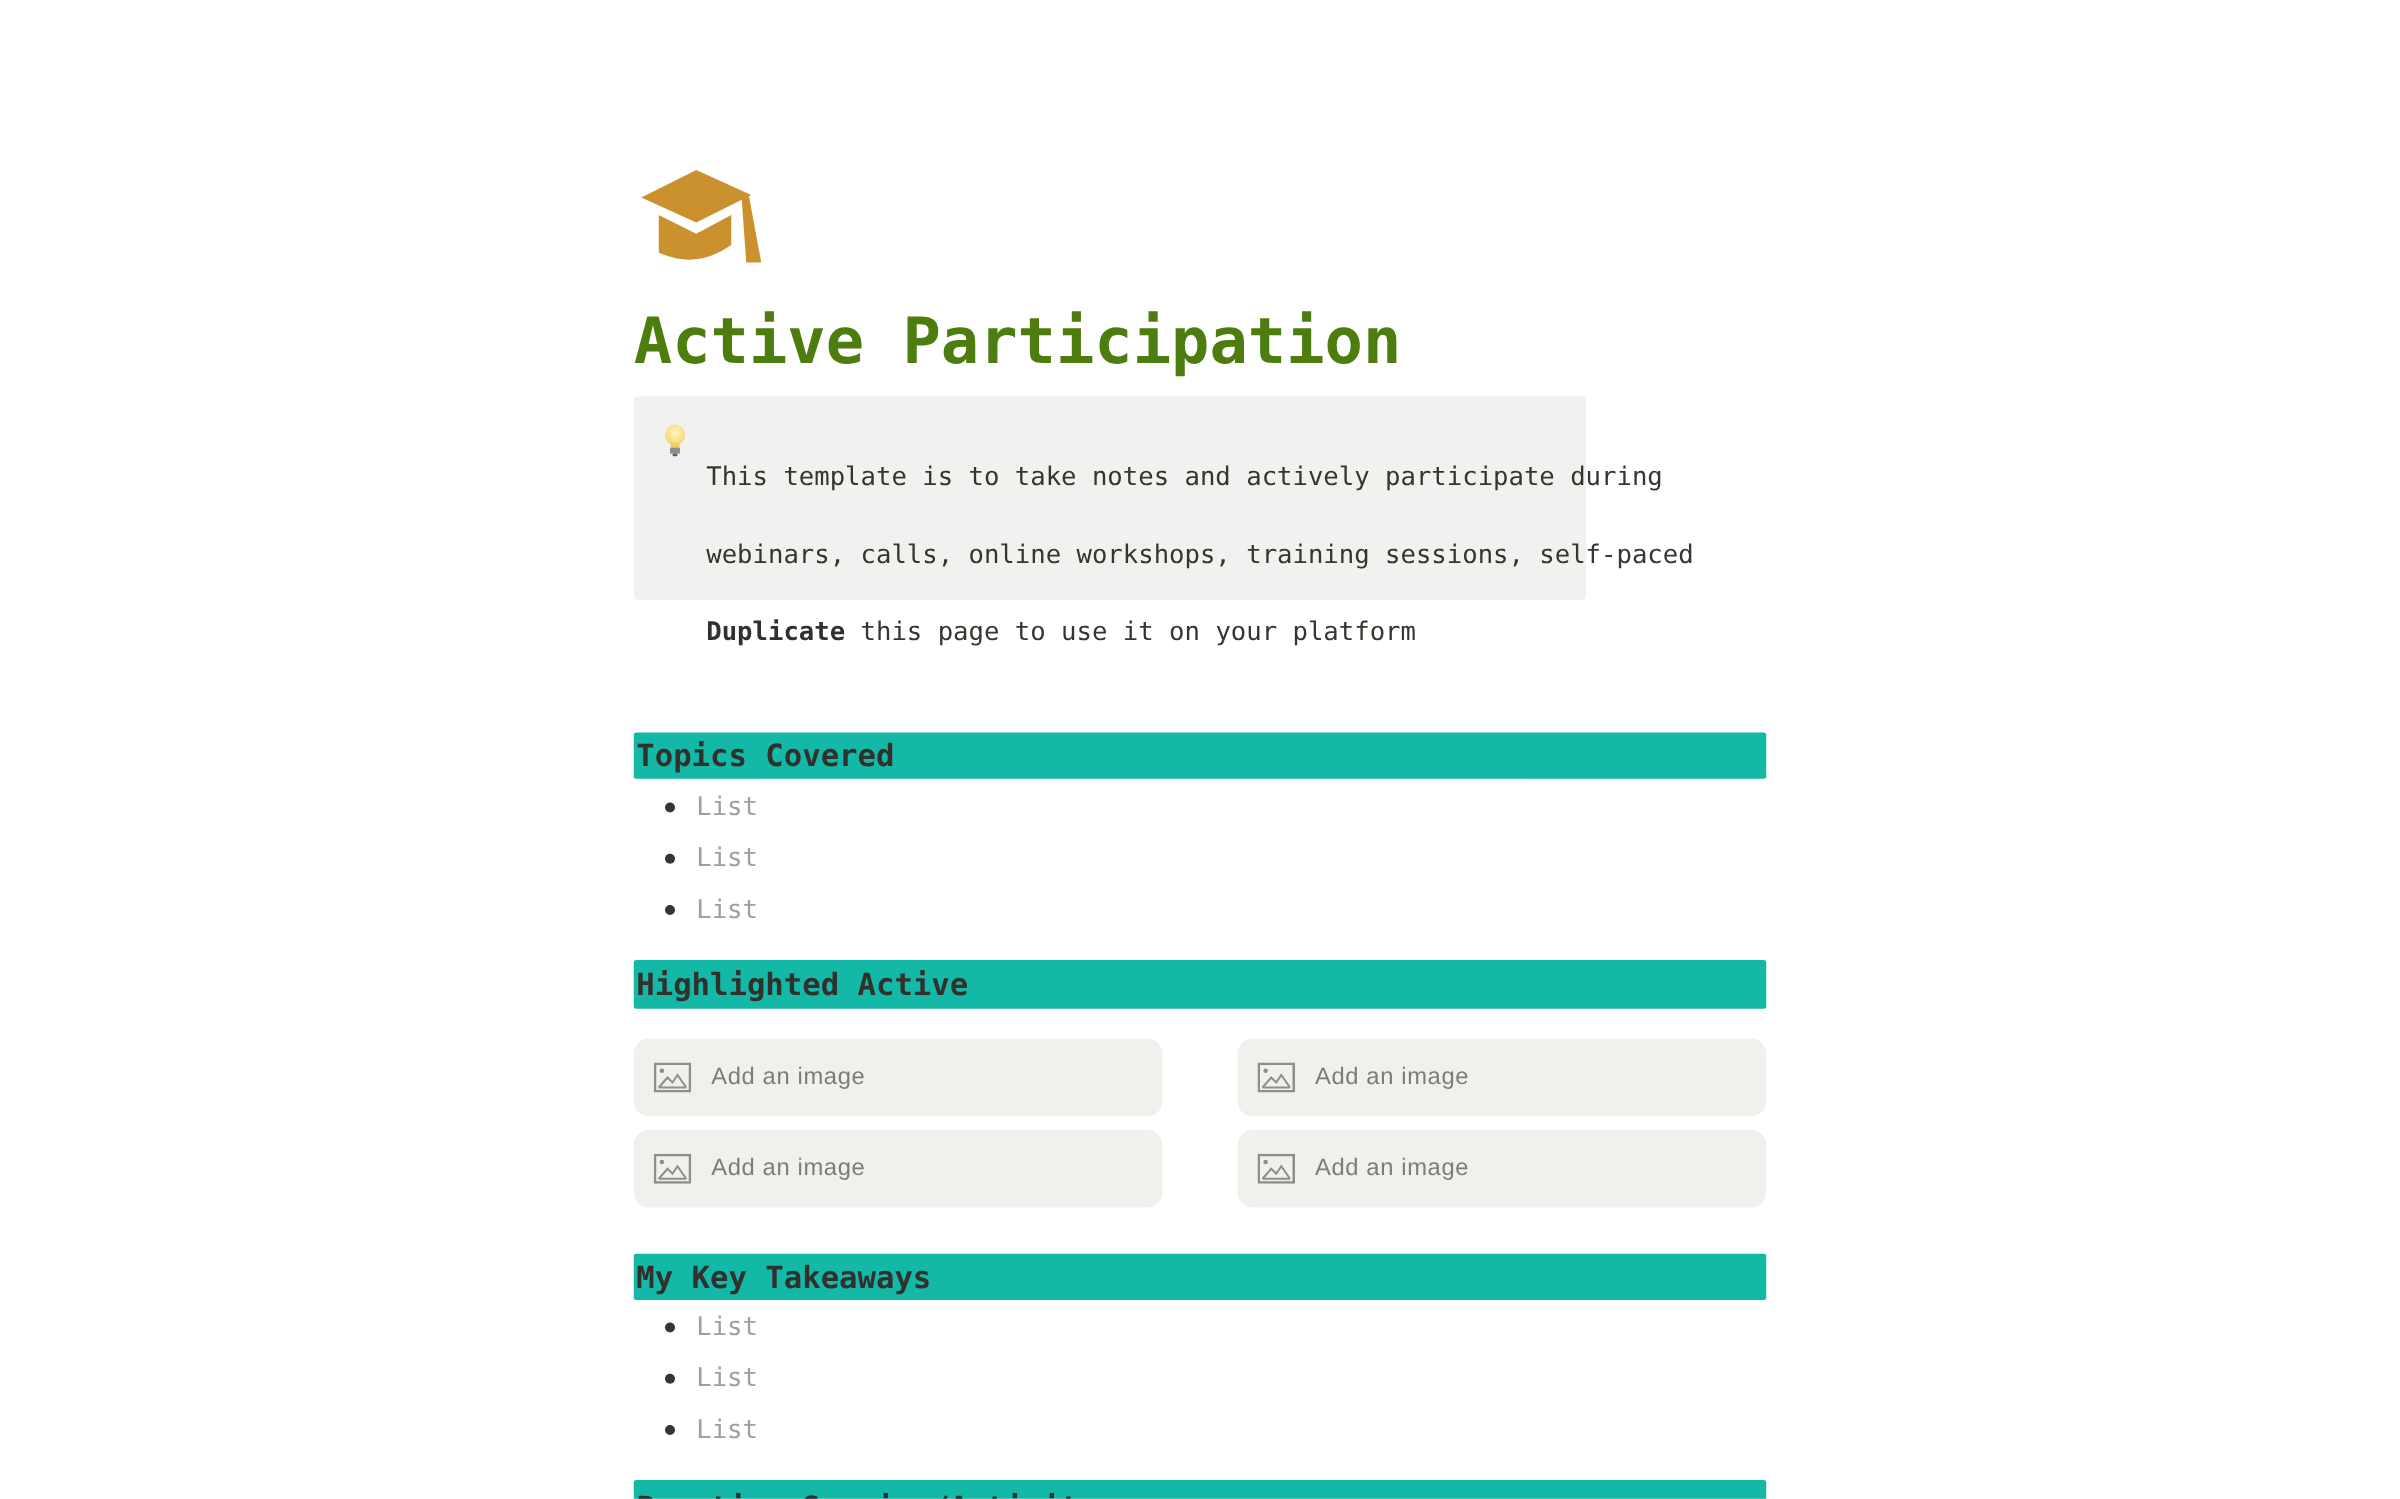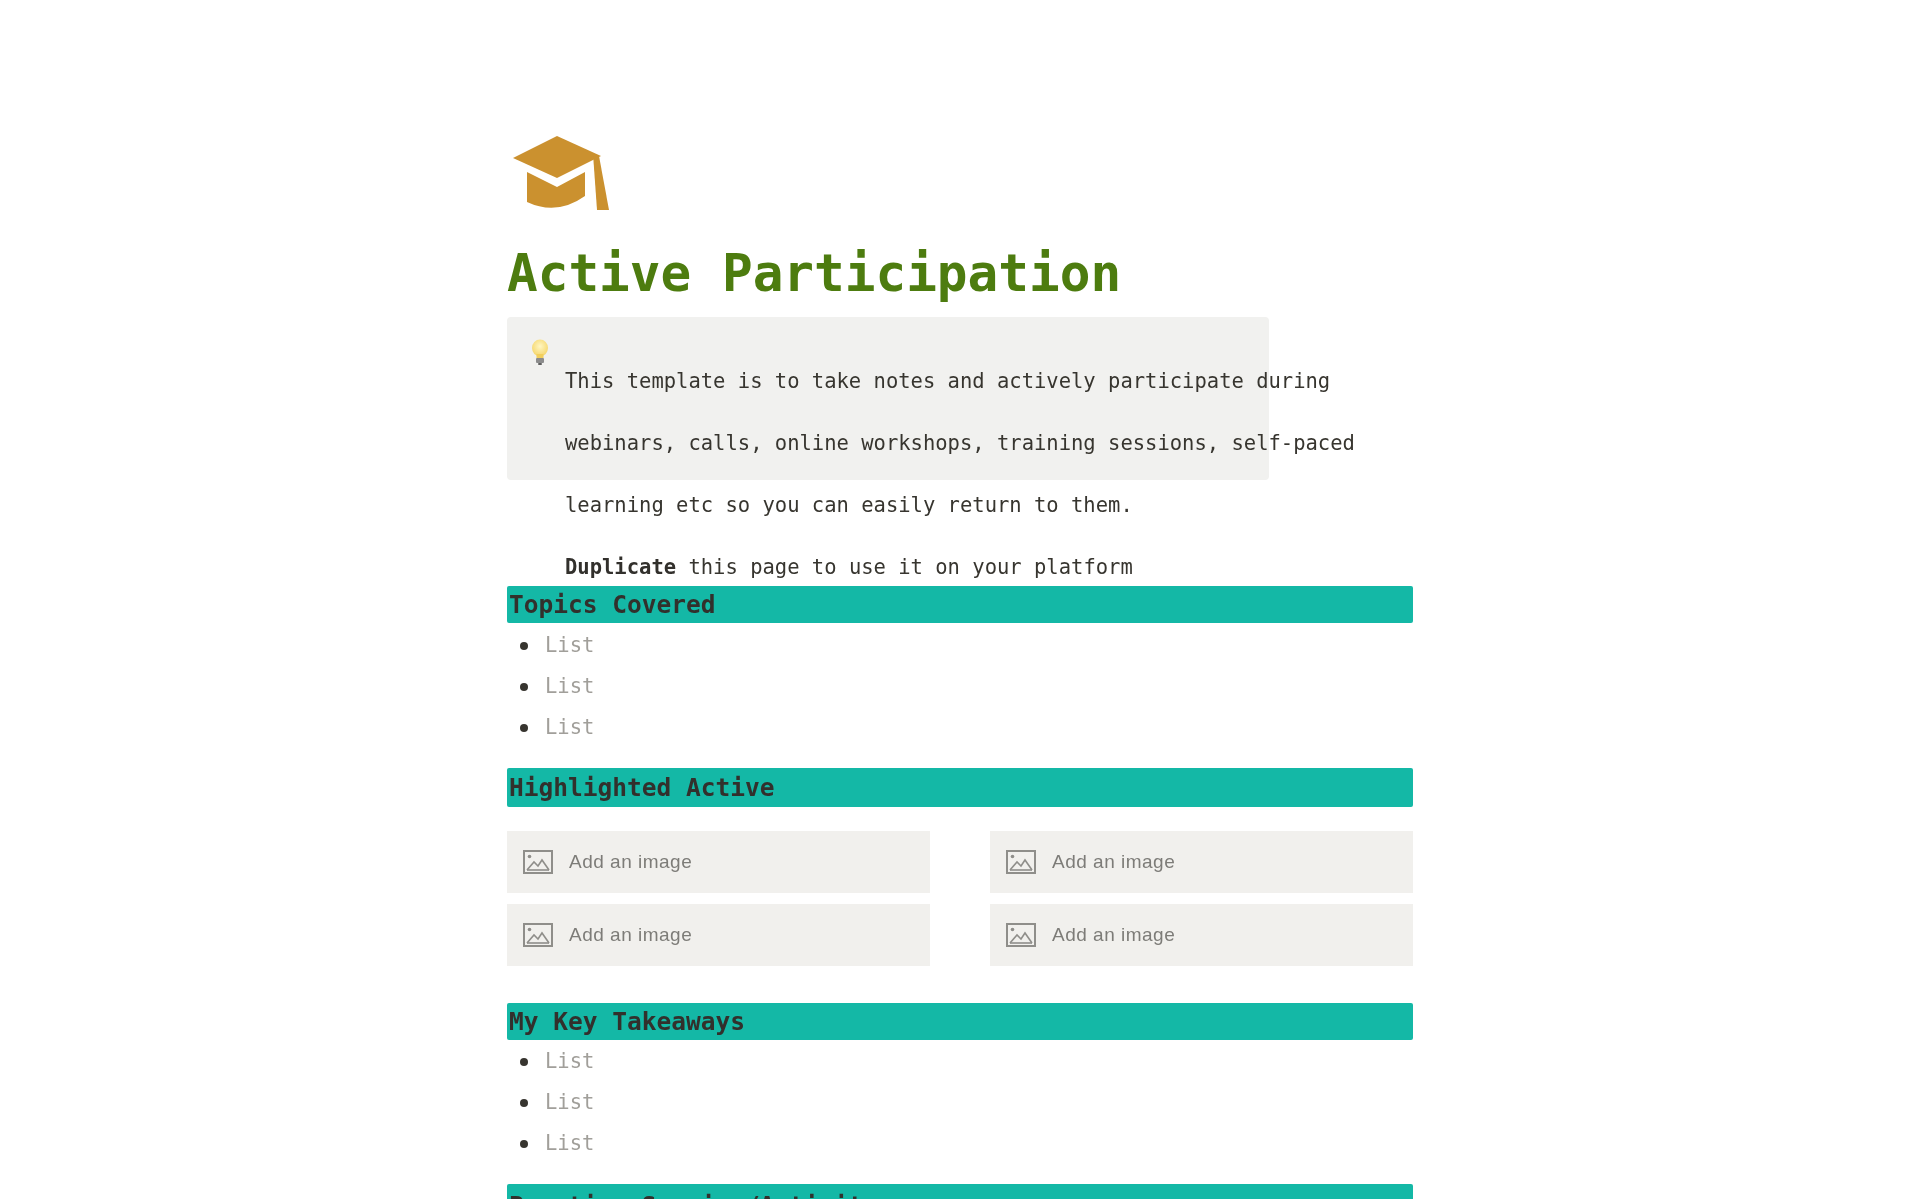--- a/index.html
+++ b/index.html
@@ -32,35 +32,35 @@
   .heading {
     position: absolute; left: 0; width: 906px; height: 37px;
     background: #14b8a6; border-radius: 2px;
   }
   .heading span {
     position: absolute; left: 2px; top: 3px;
     font-family: "DejaVu Sans Mono", "Liberation Mono", monospace;
     font-weight: bold; font-size: 24.5px; line-height: 32px; color: #32302c; white-space: nowrap;
   }
 
-  .bullet-list { position: absolute; left: 0; width: 906px; }
+  .bullet-list { position: absolute; left: 12px; width: 906px; }
   .bullet-item { position: relative; height: 41px; }
   .bullet-dot {
     position: absolute; left: 13px; top: 17px; width: 8px; height: 8px;
     background: #37352f; border-radius: 50%;
   }
   .bullet-text {
     position: absolute; left: 38px; top: 6px;
     font-size: 20.5px; line-height: 28px; color: #a19f9a;
     font-family: "DejaVu Sans Mono", "Liberation Mono", monospace;
   }
 
   .img-placeholder {
     position: absolute; width: 423px; height: 62px;
-    background: #f1f0ed; border-radius: 0; cursor: pointer;
+    background: #f1f0ed; border-radius: 12px; cursor: pointer;
   }
   .img-placeholder .img-icon { position: absolute; left: 16px; top: 19px; width: 30px; height: 24px; }
   .img-placeholder .img-label {
     position: absolute; left: 62px; top: 17px;
     font-family: "Liberation Sans", "DejaVu Sans", sans-serif;
     font-size: 19px; line-height: 28px; color: #7d7c78; letter-spacing: 0.5px;
   }
 </style>
 </head>
 <body>
@@ -91,21 +91,20 @@
         </defs>
         <ellipse cx="9" cy="9" rx="8" ry="8.5" fill="url(#bulb)"></ellipse>
         <rect x="5.5" y="15" width="7" height="4" fill="#f2cf5c"></rect>
         <rect x="5" y="19" width="8" height="5" rx="1" fill="#8c8c8c"></rect>
         <rect x="7" y="24" width="4" height="2" rx="1" fill="#5f5f5f"></rect>
       </svg>
     </div>
     <div class="callout-text">
       <div>This template is to take notes and actively participate during</div>
       <div>webinars, calls, online workshops, training sessions, self-paced</div>
-      <div>learning etc so you can easily return to them.</div>
       <div><b>Duplicate</b><span style="white-space:pre;"> this page to use it on your platform</span></div>
     </div>
   </div>
 
   <div class="heading" style="top:586px;">
     <span>Topics Covered</span>
   </div>
   <div class="bullet-list" style="top:625px;">
     <div class="bullet-item">
       <div class="bullet-dot"></div>

